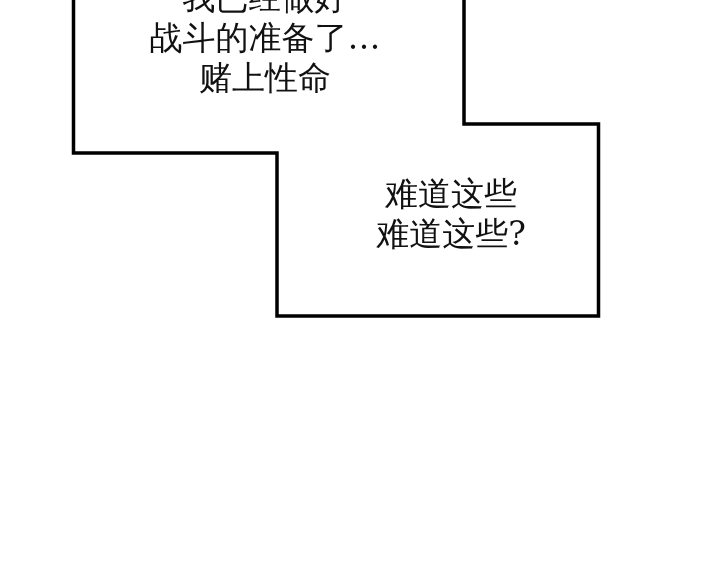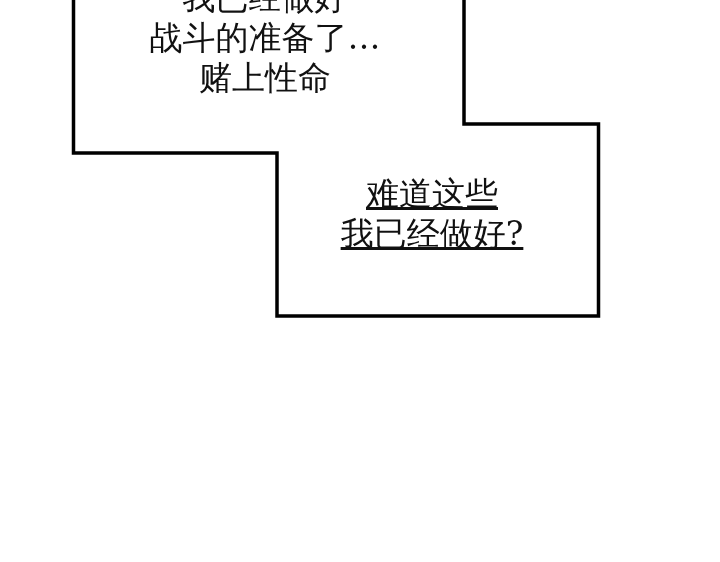--- a/index.html
+++ b/index.html
@@ -7,31 +7,31 @@
     width: 720px; height: 562px; background: #ffffff;
     position: relative; overflow: hidden;
     font-family: "DejaVu Serif", "Liberation Serif", serif;
   }
   .outline { position: absolute; left: 0; top: 0; }
   .text {
     position: absolute; color: #111; text-align: center;
     font-size: 33px; line-height: 40px; white-space: nowrap;
   }
   .box1-text { left: 100px; width: 330px; top: -22px; }
-  .box2-text { left: 297px; width: 270px; top: 174px; text-decoration: underline; }
+  .box2-text { left: 316px; width: 270px; top: 174px; }
 </style>
 </head>
 <body>
 
 <svg class="outline" width="720" height="562" viewBox="0 0 720 562">
   <polyline points="73.5,0 73.5,153 277,153 277,316 598.5,316 598.5,124 464,124 464,0" fill="#ffffff" stroke="#000000" stroke-width="3.5" stroke-linejoin="miter"></polyline>
 </svg>
 
 <div class="text box1-text">
   <div>我已经做好</div>
   <div>战斗的准备了…</div>
   <div>赌上性命</div>
 </div>
 
 <div class="text box2-text">
   <div>难道这些</div>
-  <div>我已经做好?</div>
+  <div>难道这些?</div>
 </div>
 
 </body></html>

